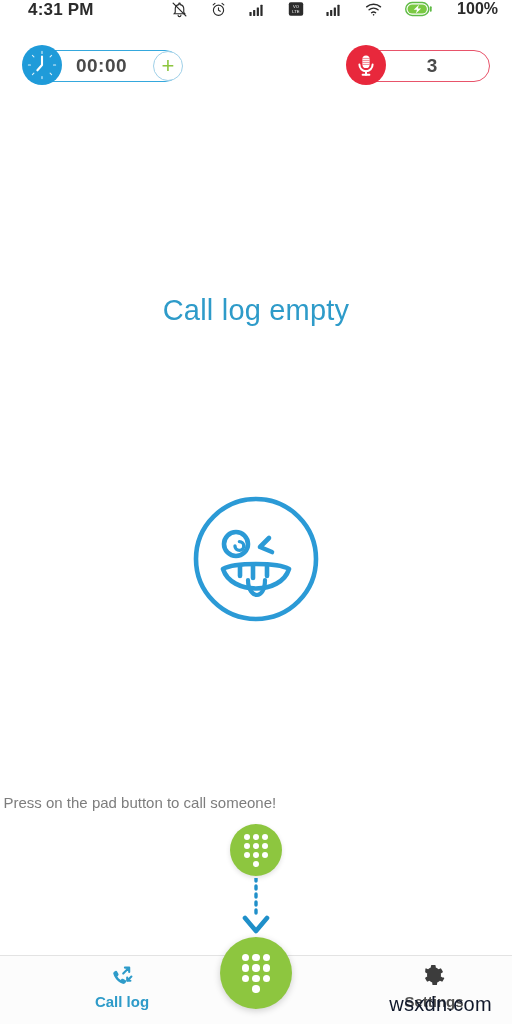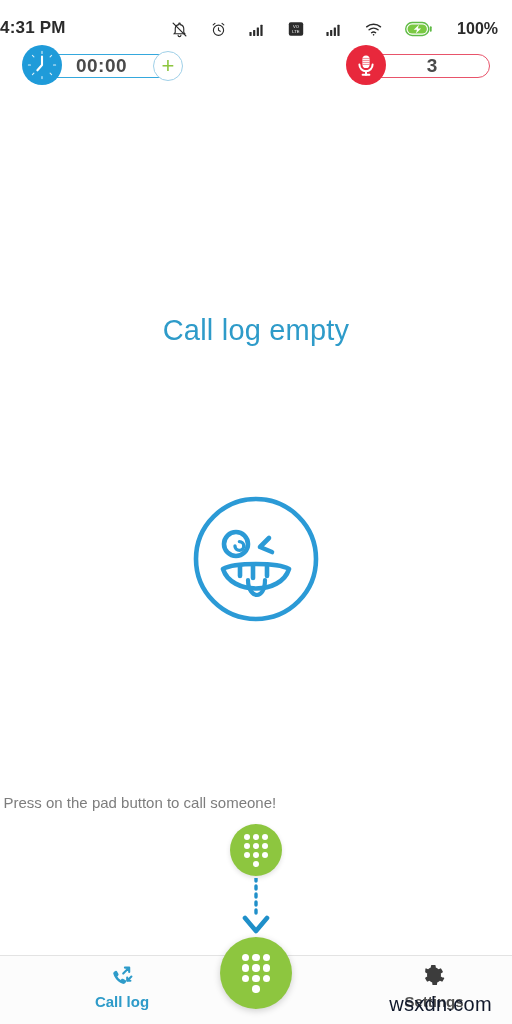--- a/index.html
+++ b/index.html
@@ -22,23 +22,23 @@
     background: #ffffff;
     display: flex;
     flex-direction: column;
   }
 
   
   .statusbar {
     height: 38px;
     flex: 0 0 38px;
     display: flex;
-    align-items: flex-end;
+    align-items: flex-start;
     justify-content: space-between;
-    padding: 0 14px 0 0;
+    padding: 0 14px 0 28px;
     box-sizing: border-box;
     background: #ffffff;
   }
   .status-time {
     font-size: 17px;
     font-weight: bold;
     color: #2b2b2b;
     letter-spacing: .2px;
   }
   .status-icons {
@@ -63,21 +63,21 @@
     box-sizing: border-box;
     position: relative;
   }
   .pill {
     display: flex;
     align-items: center;
     height: 32px;
     position: relative;
   }
   .pill-track {
-    height: 24px;
+    height: 32px;
     border-radius: 16px;
     background: #ffffff;
     box-sizing: border-box;
     display: flex;
     align-items: center;
     justify-content: center;
   }
   .timer-widget { margin-left: 6px; }
   .timer-widget .pill-track {
     width: 155px;
@@ -144,21 +144,21 @@
   
   .content {
     flex: 1 1 auto;
     position: relative;
     display: flex;
     flex-direction: column;
     align-items: center;
   }
   .empty-title {
     position: absolute;
-    top: 220px;
+    top: 200px;
     width: 100%;
     text-align: center;
     font-size: 29px;
     color: #2e9bc9;
     font-weight: normal;
     letter-spacing: .2px;
   }
   .emoji-wrap {
     position: absolute;
     top: 400px;

